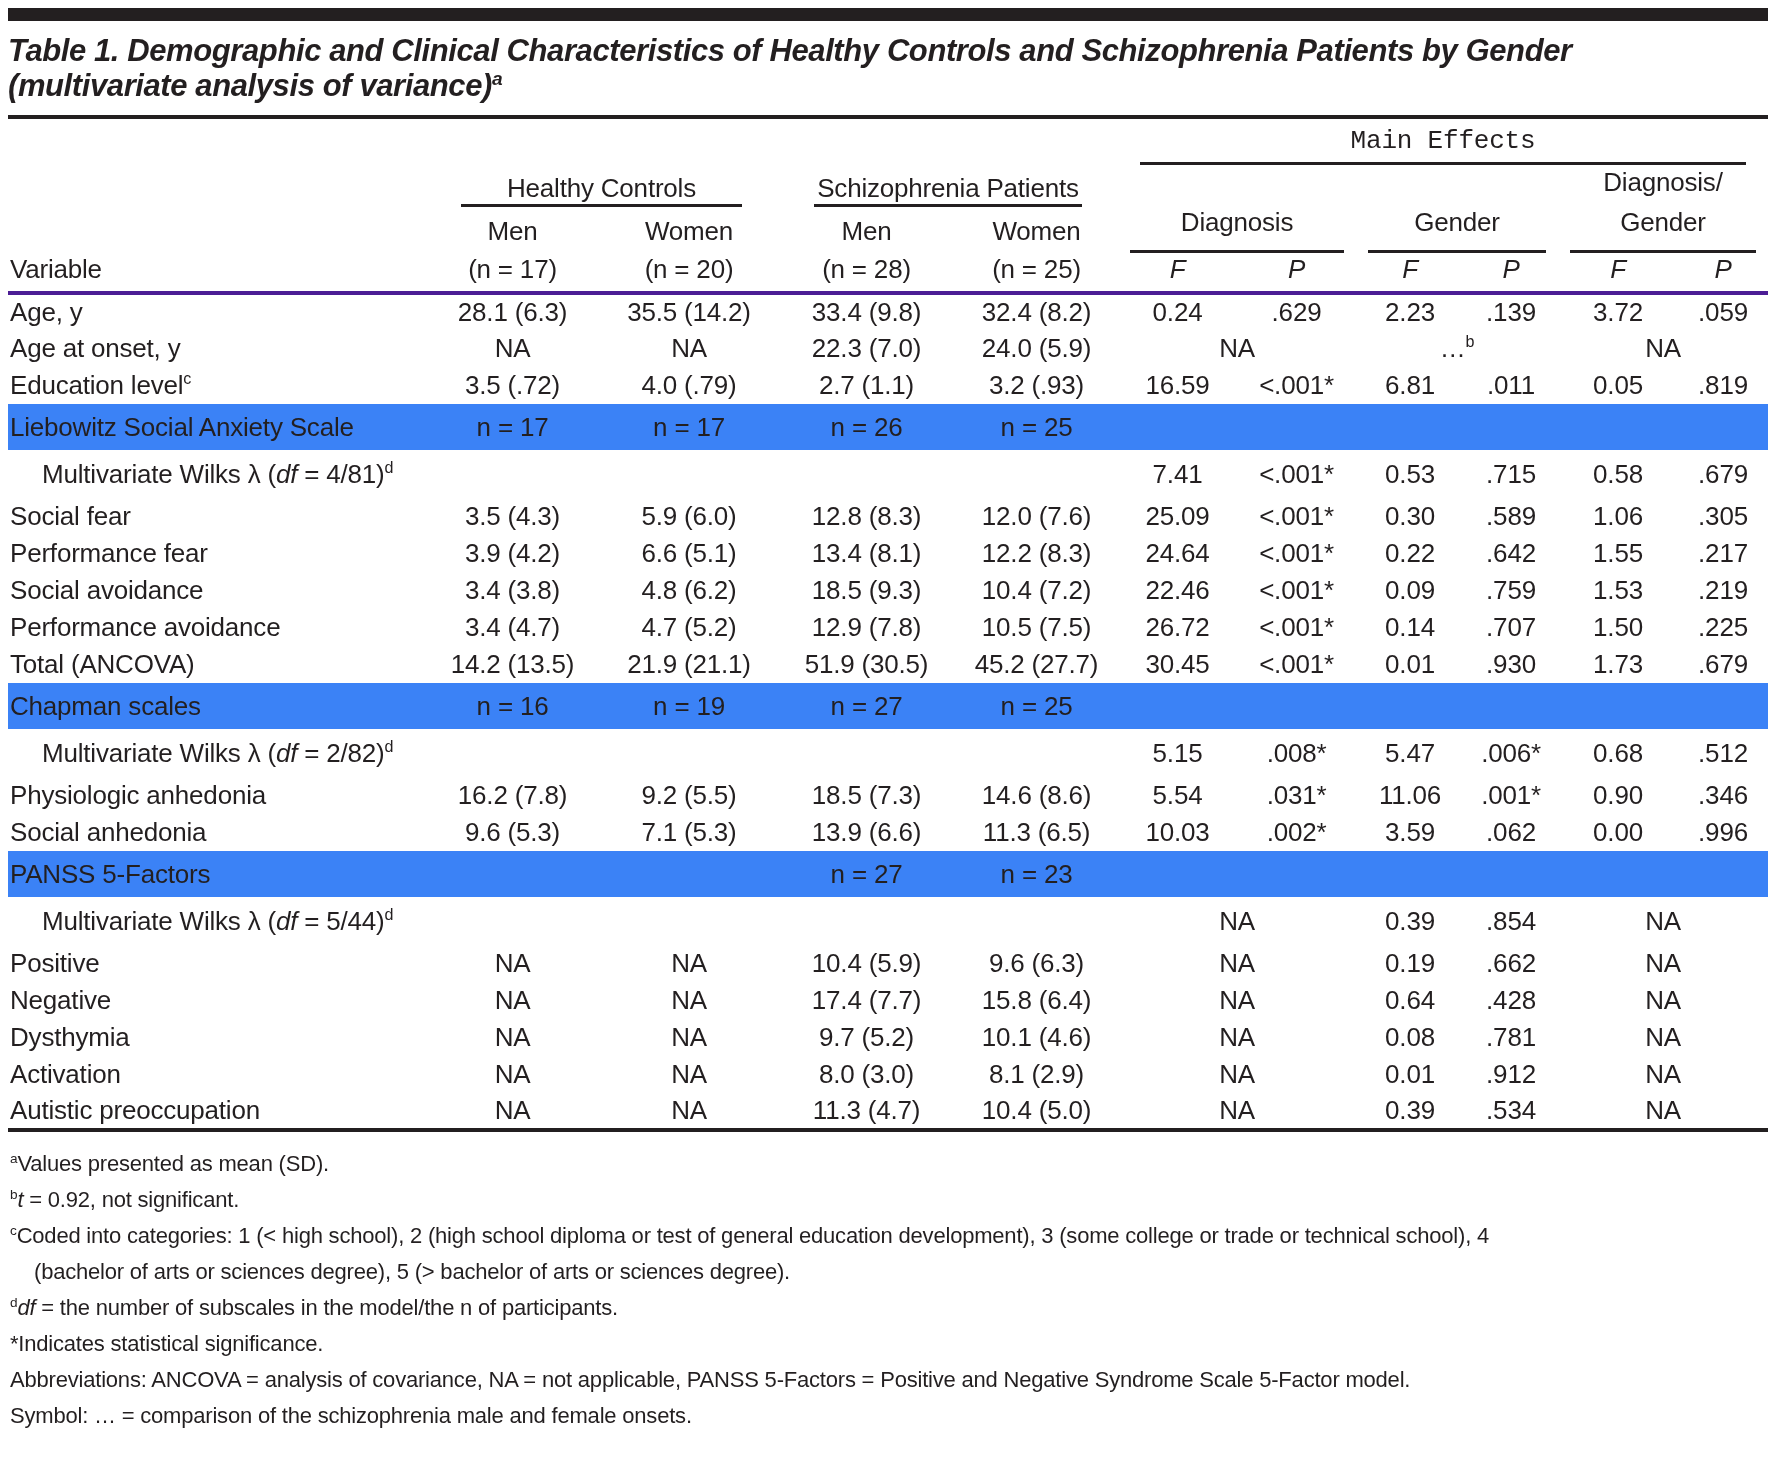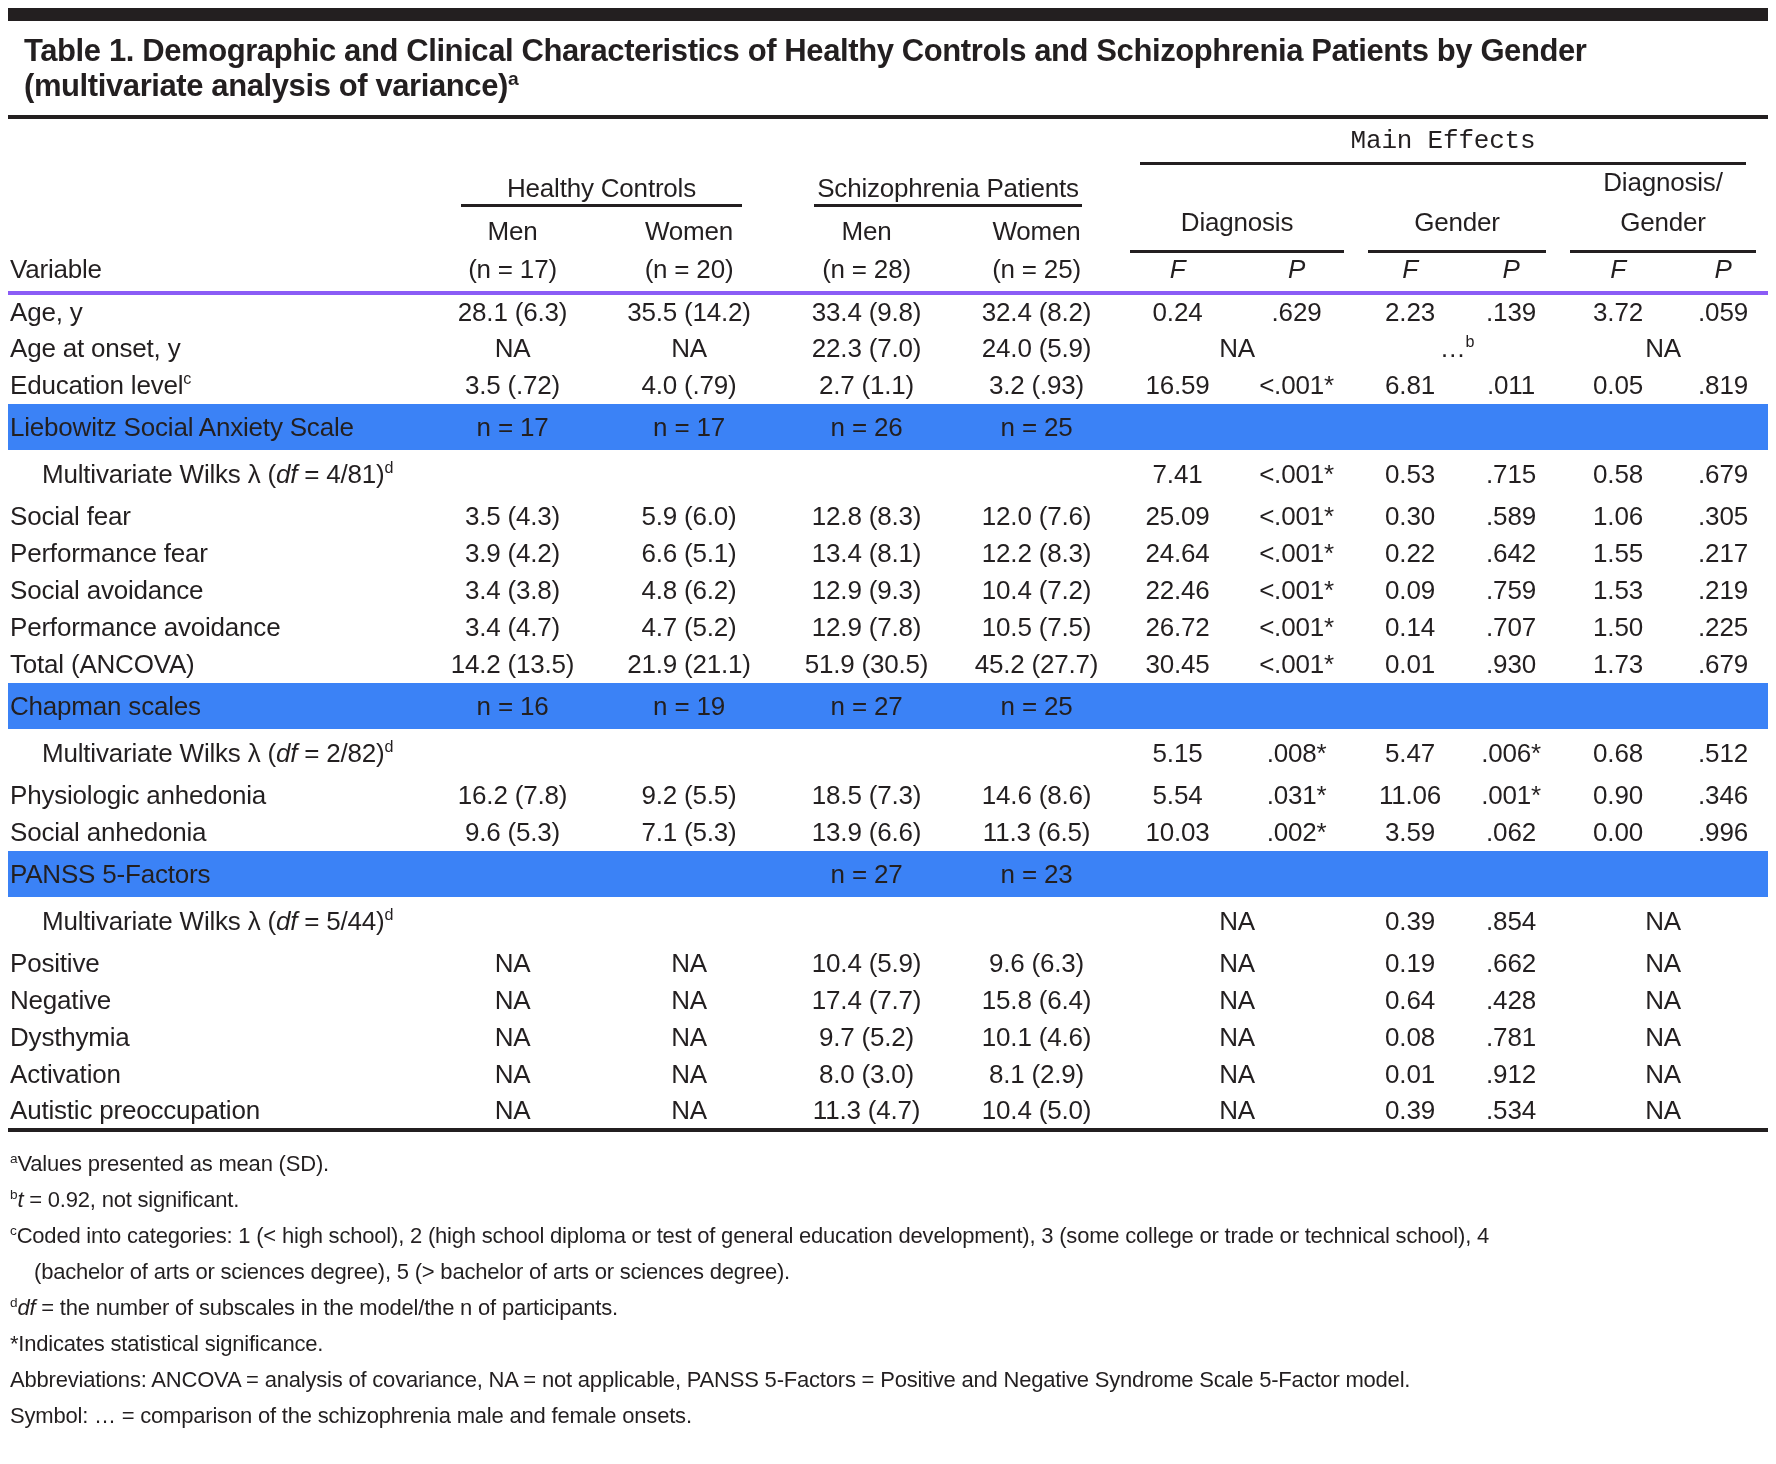--- a/index.html
+++ b/index.html
@@ -6,42 +6,42 @@
   body{
     width:1776px;height:1464px;
     font-family:"Liberation Sans","DejaVu Sans",sans-serif;
     color:#231f20;
     -webkit-font-smoothing:antialiased;
   }
   .page{padding:8px 8px 0 8px;}
   .topbar{height:13px;background:#231f20;margin-bottom:12px;}
   .title{
     font-size:31px;line-height:35px;font-weight:bold;
-    letter-spacing:-0.4px;margin:0 0 12px 16px;
+    letter-spacing:-0.4px;margin:0 0 12px 0;font-style:italic;
   }
   .title .line{display:block;}
   sup{font-size:62%;vertical-align:super;line-height:0;}
   .rule{height:4px;background:#231f20;}
 
   table{
     width:1760px;table-layout:fixed;border-collapse:collapse;
     font-size:26px;letter-spacing:-0.2px;
   }
   td{padding:0;vertical-align:middle;}
   .lab{text-align:left;padding-left:2px;white-space:nowrap;}
   .c{text-align:center;white-space:nowrap;}
   .fp{font-style:italic;}
   .ind{padding-left:34px;}
 
   thead td{vertical-align:bottom;}
   tr.h1{height:46px;}
   tr.h2{height:42px;}
   tr.h3{height:38px;}
   tr.h4{height:40px;}
-  tr.h4 td{border-bottom:4px solid #8b5cf6;padding-bottom:6px;}
+  tr.h4 td{border-bottom:4px solid #4c1d95;padding-bottom:6px;}
   .spanner{border-bottom:3px solid #231f20;text-align:center;margin:0 36px;}
   .spanner.me{margin:0 22px;padding-bottom:6px;font-family:Liberation Mono, monospace;}
   .spanner.sub{margin:0 12px;padding-bottom:12px;}
   .padb6{padding-bottom:6px;}
   .padb9{padding-bottom:9px;}
 
   tbody tr{height:37px;}
   tr.band{height:46px;background:#3b82f6;}
   tr.wilks{height:48px;}
   tr.wilks td{vertical-align:bottom;padding-bottom:8px;}
@@ -206,21 +206,21 @@
         <td class="c">&lt;.001*</td>
         <td class="c">0.22</td>
         <td class="c">.642</td>
         <td class="c">1.55</td>
         <td class="c">.217</td>
       </tr>
       <tr>
         <td class="lab">Social avoidance</td>
         <td class="c">3.4 (3.8)</td>
         <td class="c">4.8 (6.2)</td>
-        <td class="c">12.9 (9.3)</td>
+        <td class="c">18.5 (9.3)</td>
         <td class="c">10.4 (7.2)</td>
         <td class="c">22.46</td>
         <td class="c">&lt;.001*</td>
         <td class="c">0.09</td>
         <td class="c">.759</td>
         <td class="c">1.53</td>
         <td class="c">.219</td>
       </tr>
       <tr>
         <td class="lab">Performance avoidance</td>

